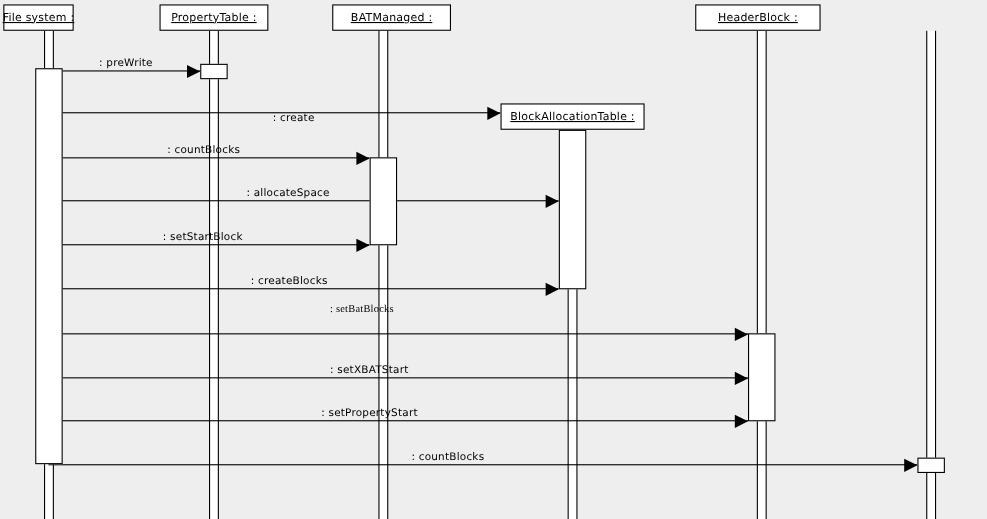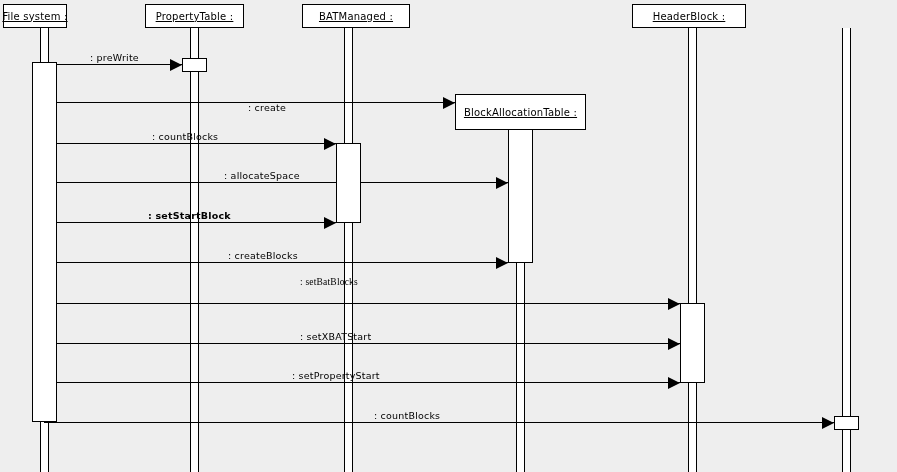--- a/index.html
+++ b/index.html
@@ -85,21 +85,21 @@
     <div class="message-arrow" style="left: 443px; top: 97px;"></div>
     <div class="message-label" style="left: 218px; top: 102px; margin-left: 30px;">: create</div>
     <div class="message-line" style="left: 44px; top: 143px; width: 292px;"></div>
     <div class="message-arrow" style="left: 324px; top: 138px;"></div>
     <div class="message-label" style="left: 152px; top: 131px;">: countBlocks</div>
     <div class="message-line" style="left: 44px; top: 182px; width: 464px;"></div>
     <div class="message-arrow" style="left: 496px; top: 177px;"></div>
     <div class="message-label" style="left: 224px; top: 170px;">: allocateSpace</div>
     <div class="message-line" style="left: 44px; top: 222px; width: 292px;"></div>
     <div class="message-arrow" style="left: 324px; top: 217px;"></div>
-    <div class="message-label" style="left: 148px; top: 210px; font-weight: bold;">: setStartBlock</div>
+    <div class="message-label" style="left: 148px; top: 210px;">: setStartBlock</div>
     <div class="message-line" style="left: 44px; top: 262px; width: 464px;"></div>
     <div class="message-arrow" style="left: 496px; top: 257px;"></div>
     <div class="message-label" style="left: 228px; top: 250px;">: createBlocks</div>
     <div class="message-line" style="left: 44px; top: 303px; width: 636px;"></div>
     <div class="message-arrow" style="left: 668px; top: 298px;"></div>
     <div class="message-label" style="left: 300px; top: 277px; font-family: Liberation Serif, serif;">: setBatBlocks</div>
     <div class="message-line" style="left: 44px; top: 343px; width: 636px;"></div>
     <div class="message-arrow" style="left: 668px; top: 338px;"></div>
     <div class="message-label" style="left: 300px; top: 331px;">: setXBATStart</div>
     <div class="message-line" style="left: 44px; top: 382px; width: 636px;"></div>
@@ -116,19 +116,19 @@
     <div class="activation" style="left: 834px; top: 416px; width: 25px; height: 14px;"></div>
     <div class="lifeline-box" style="left: 3px; top: 4px; width: 64px; height: 24px;">
       <span class="lifeline-box-label">File system :</span>
     </div>
     <div class="lifeline-box" style="left: 145px; top: 4px; width: 99px; height: 24px;">
       <span class="lifeline-box-label">PropertyTable :</span>
     </div>
     <div class="lifeline-box" style="left: 302px; top: 4px; width: 108px; height: 24px;">
       <span class="lifeline-box-label">BATManaged :</span>
     </div>
-    <div class="lifeline-box" style="left: 455px; top: 94px; width: 131px; height: 36px;">
+    <div class="lifeline-box" style="left: 455px; top: 94px; width: 131px; height: 24px;">
       <span class="lifeline-box-label">BlockAllocationTable :</span>
     </div>
     <div class="lifeline-box" style="left: 632px; top: 4px; width: 114px; height: 24px;">
       <span class="lifeline-box-label">HeaderBlock :</span>
     </div>
   </div>
 
 </body></html>

